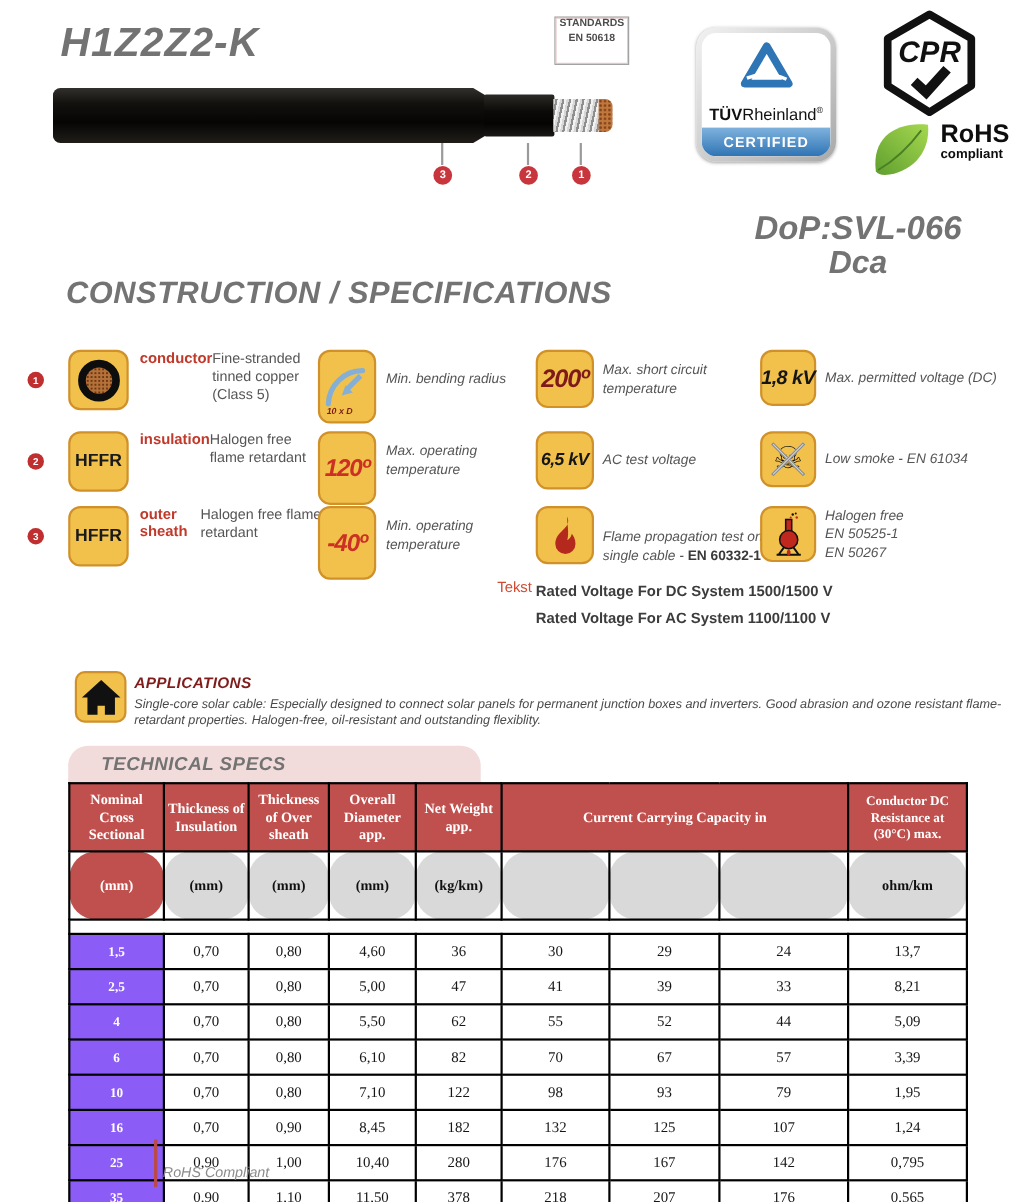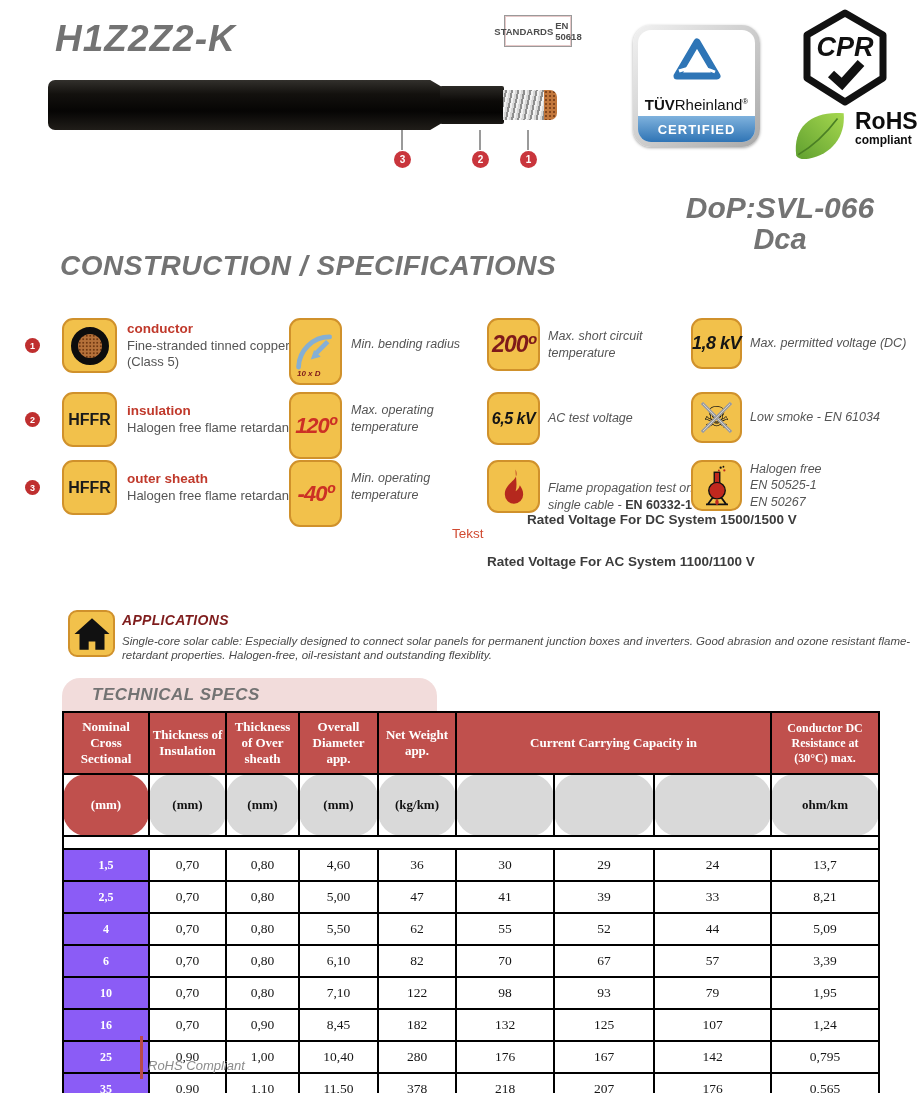--- a/index.html
+++ b/index.html
@@ -1,21 +1,21 @@
 <!DOCTYPE html>
 <html><head>
 <meta charset="utf-8">
 <style>
   * { margin:0; padding:0; box-sizing:border-box; }
   body { background:#fff; font-family:"Liberation Sans", sans-serif; }
   .page { position:relative; width:924px; height:1093px; background:#fff; overflow:hidden; }
 
   
   .title { position:absolute; left:55px; top:18px; font-size:37px; font-weight:bold; font-style:italic; color:#737373; letter-spacing:1px; }
-  .standards-box { position:absolute; left:504px; top:15px; width:68px; height:32px; border:1px solid #9a9a9a; box-shadow:0 0 0 1px #e7c9c9 inset; display:flex; flex-direction:row; align-items:center; justify-content:center; gap:2px; }
+  .standards-box { position:absolute; left:504px; top:15px; width:68px; height:44px; border:1px solid #9a9a9a; box-shadow:0 0 0 1px #e7c9c9 inset; display:flex; flex-direction:column; align-items:center; gap:2px; }
   .standards-box div { font-size:9.5px; font-weight:bold; color:#4d4d4d; }
 
   
   .cable { position:absolute; left:0; top:0; }
   .sheath { position:absolute; left:48px; top:80px; width:394px; height:50px; border-radius:7px 2px 2px 7px;
     background:linear-gradient(180deg,#32302c 0%,#13110e 28%,#060504 62%,#201d19 100%);
     clip-path:polygon(0 0,97% 0,100% 14%,100% 86%,97% 100%,0 100%); }
   .insul { position:absolute; left:440px; top:86px; width:64px; height:38px; background:linear-gradient(180deg,#2c2a26 0%,#0c0a08 40%,#050403 70%,#1b1916 100%); border-radius:2px; }
   .cond { position:absolute; left:503px; top:90px; width:42px; height:30px;
     background:repeating-linear-gradient(102deg,#d8d8d8 0 2px,#8e8e8e 2px 4px,#f2f2f2 4px 6px); }
@@ -49,21 +49,21 @@
   .num-dot { position:absolute; left:25px; top:20px; width:15px; height:15px; border-radius:50%; background:#bf2f2f; color:#fff; font-size:9px; font-weight:bold; display:flex; align-items:center; justify-content:center; }
   .ybox { position:absolute; background:#f2c14b; border:2px solid #d0912b; border-radius:11px; display:flex; align-items:center; justify-content:center; }
   .ybox.c1 { left:62px; top:0; width:55px; height:55px; }
   .ybox.c2 { left:289px; top:0; width:53px; height:67px; }
   .ybox.c3 { left:487px; top:0; width:53px; height:53px; }
   .ybox.c4 { left:691px; top:0; width:51px; height:51px; }
   .ytext-dark { font-weight:bold; font-style:italic; color:#7e1a1a; font-size:23px; letter-spacing:-1px; }
   .ytext-red { font-weight:bold; font-style:italic; color:#cc3025; font-size:22px; letter-spacing:-1px; }
   .ytext-blk { font-weight:bold; font-style:italic; color:#151515; font-size:16px; letter-spacing:-0.5px; white-space:nowrap; }
   .ytext-hffr { font-weight:bold; color:#1a1a1a; font-size:16px; letter-spacing:0; }
-  .part-text { position:absolute; left:127px; top:0; width:168px; min-height:55px; display:flex; flex-direction:column; justify-content:center; }
+  .part-text { position:absolute; left:127px; top:0; width:168px; min-height:55px; display:flex; flex-direction:row; justify-content:center; }
   .part-title { color:#c0392b; font-weight:bold; font-size:13.5px; margin-bottom:2px; }
   .part-desc { color:#555; font-size:13px; line-height:1.25; }
   .spec-label { position:absolute; font-style:italic; color:#555; font-size:12.5px; line-height:1.3; display:flex; flex-direction:column; justify-content:center; }
   .spec-label.p2 { left:351px; top:0; width:120px; min-height:53px; }
   .spec-label.p3 { left:548px; top:0; width:150px; min-height:53px; }
   .spec-label.p4 { left:750px; top:0; width:165px; min-height:51px; }
   .cond-ring { width:38px; height:38px; border-radius:50%; border:7px solid #0d0d0d; background-color:#b5713a; background-image:radial-gradient(#6f3812 1px, transparent 1.3px); background-size:3.5px 3.5px; }
   .bend-cap { position:absolute; left:6px; bottom:5px; font-size:8px; font-weight:bold; color:#7e1a1a; font-style:italic; }
   .skull-wrap { position:relative; width:100%; height:100%; display:flex; align-items:center; justify-content:center; }
   .skull { font-family:"DejaVu Sans", sans-serif; font-size:30px; color:#111; line-height:1; }
@@ -267,21 +267,21 @@
       </svg>
     </div>
     <div class="spec-label p4">
       <span>Halogen free</span>
       <span>EN 50525-1</span>
       <span>EN 50267</span>
     </div>
   </div>
 
   <div class="tekst">Tekst</div>
-  <div class="volt-line" style="top:512px;margin-left:40px;">Rated Voltage For DC System 1500/1500 V</div>
+  <div class="volt-line" style="top:530px;">Rated Voltage For DC System 1500/1500 V</div>
   <div class="volt-line" style="top:554px;">Rated Voltage For AC System 1100/1100 V</div>
 
   <div class="app-icon">
     <svg width="40" height="40" viewBox="0 0 48 48">
       <path d="M24 5 L45 24 H39 V43 H28 V33 H20 V43 H9 V24 H3 Z" fill="#111"></path>
     </svg>
   </div>
   <div class="app-heading">APPLICATIONS</div>
   <div class="app-desc">Single-core solar cable: Especially designed  to connect solar panels for permanent junction boxes and inverters. Good abrasion and ozone  resistant flame-retardant properties. Halogen-free, oil-resistant and outstanding flexiblity.</div>
 

